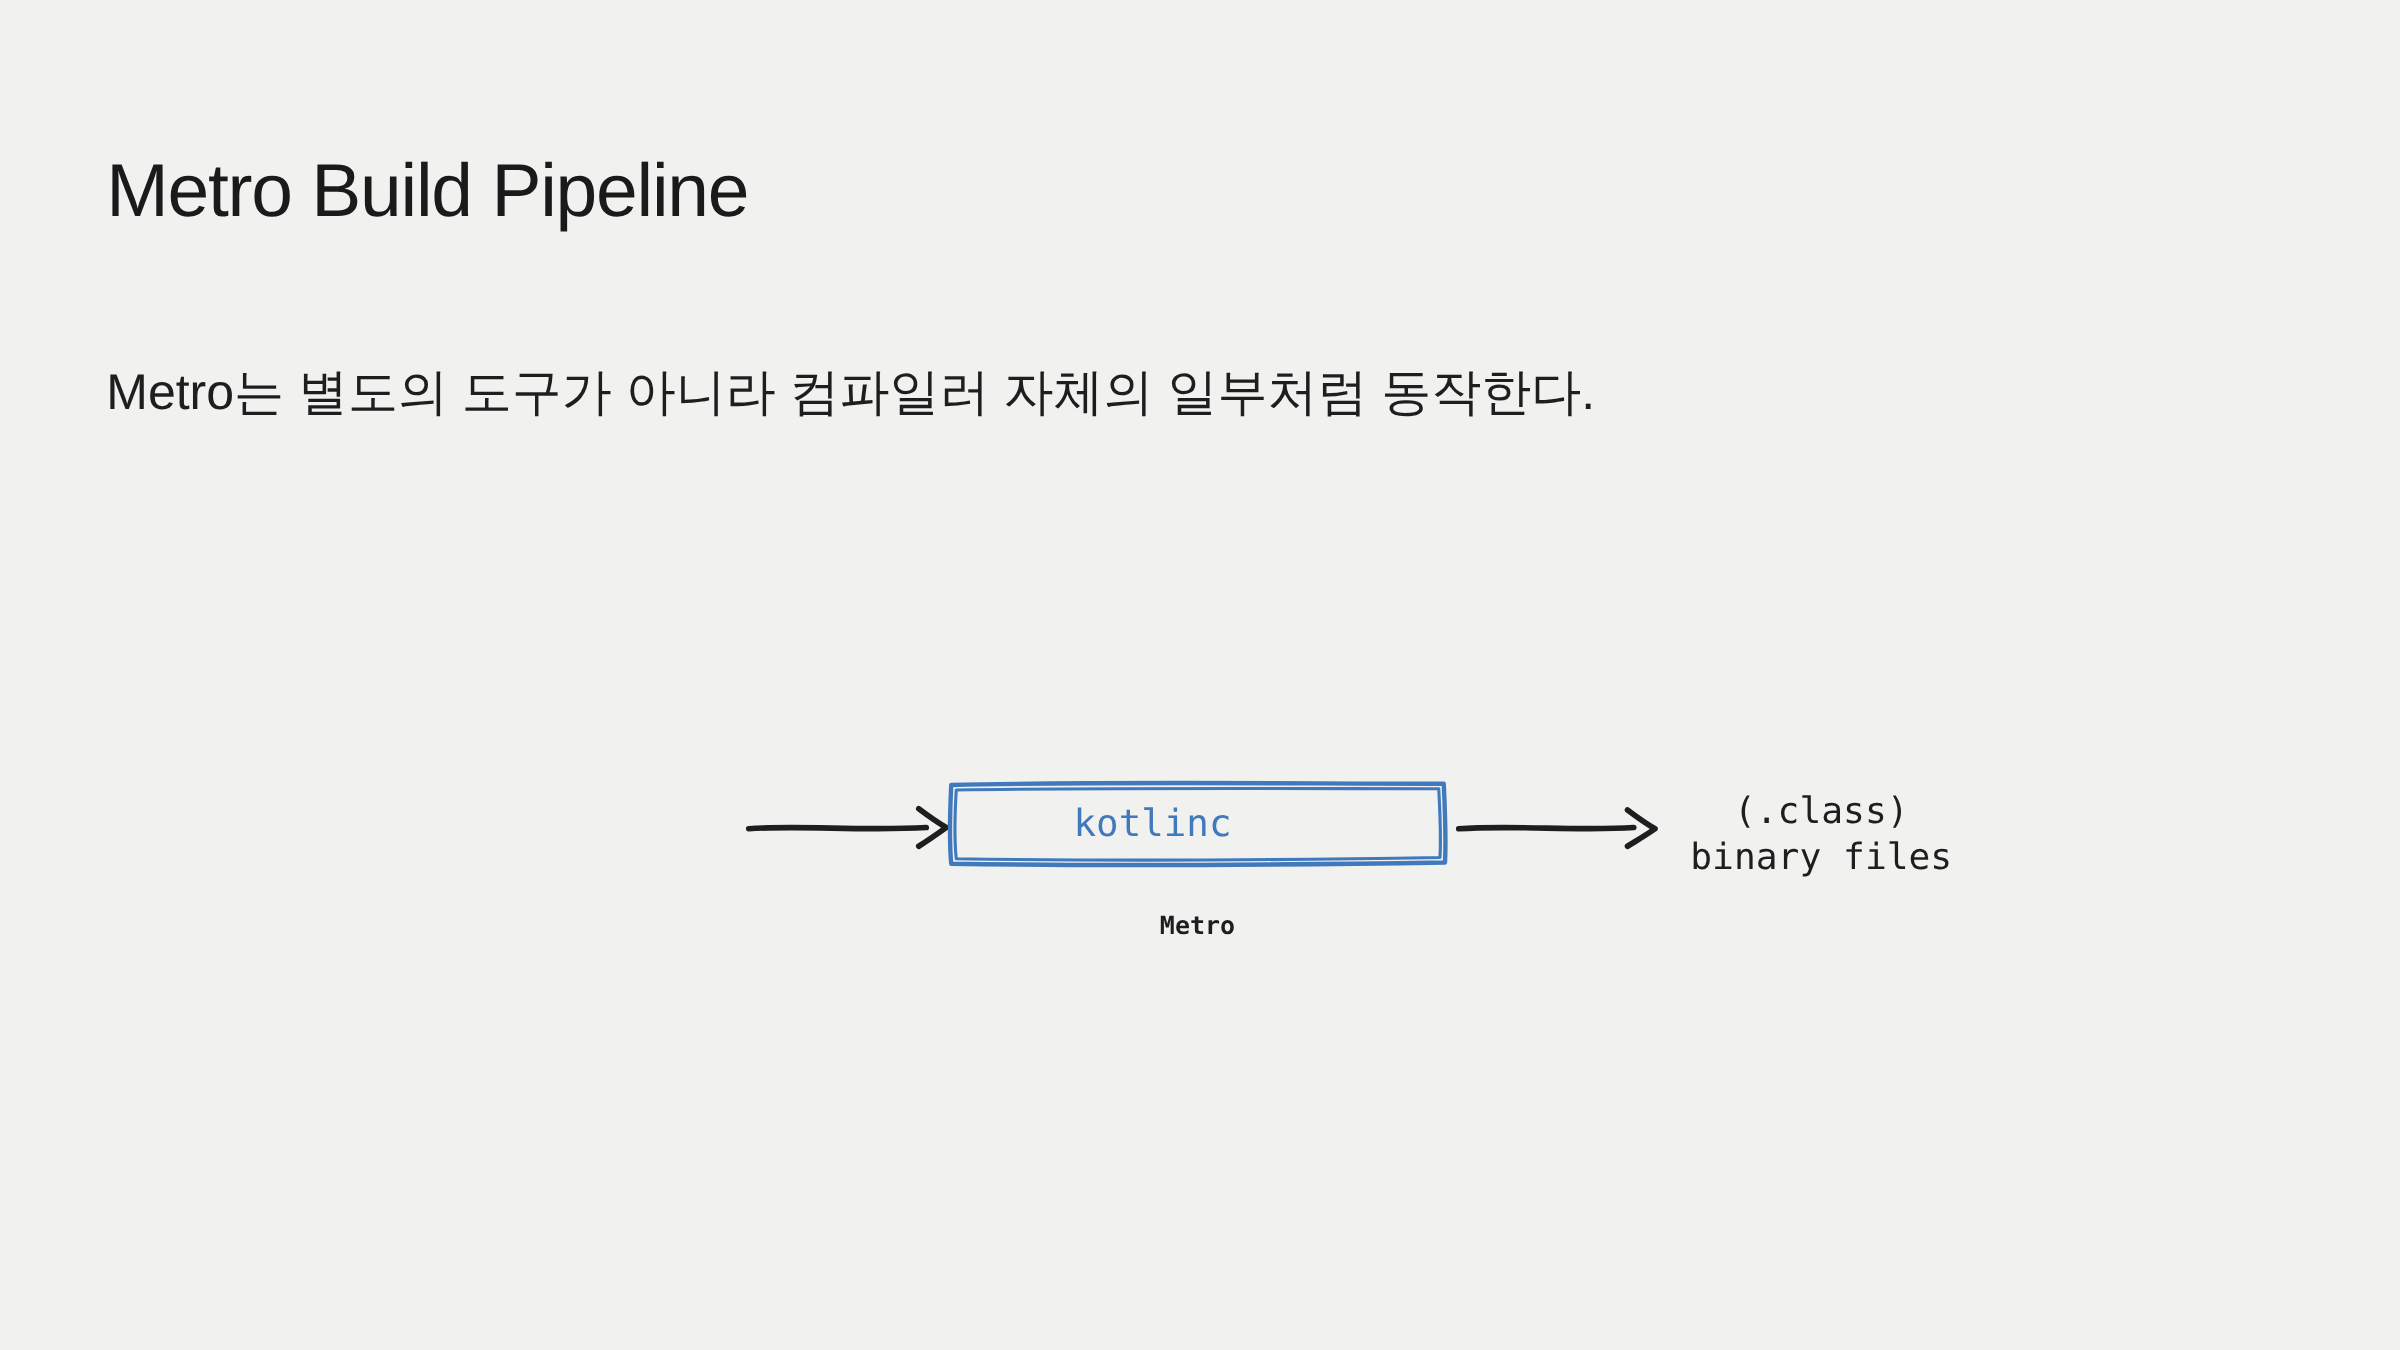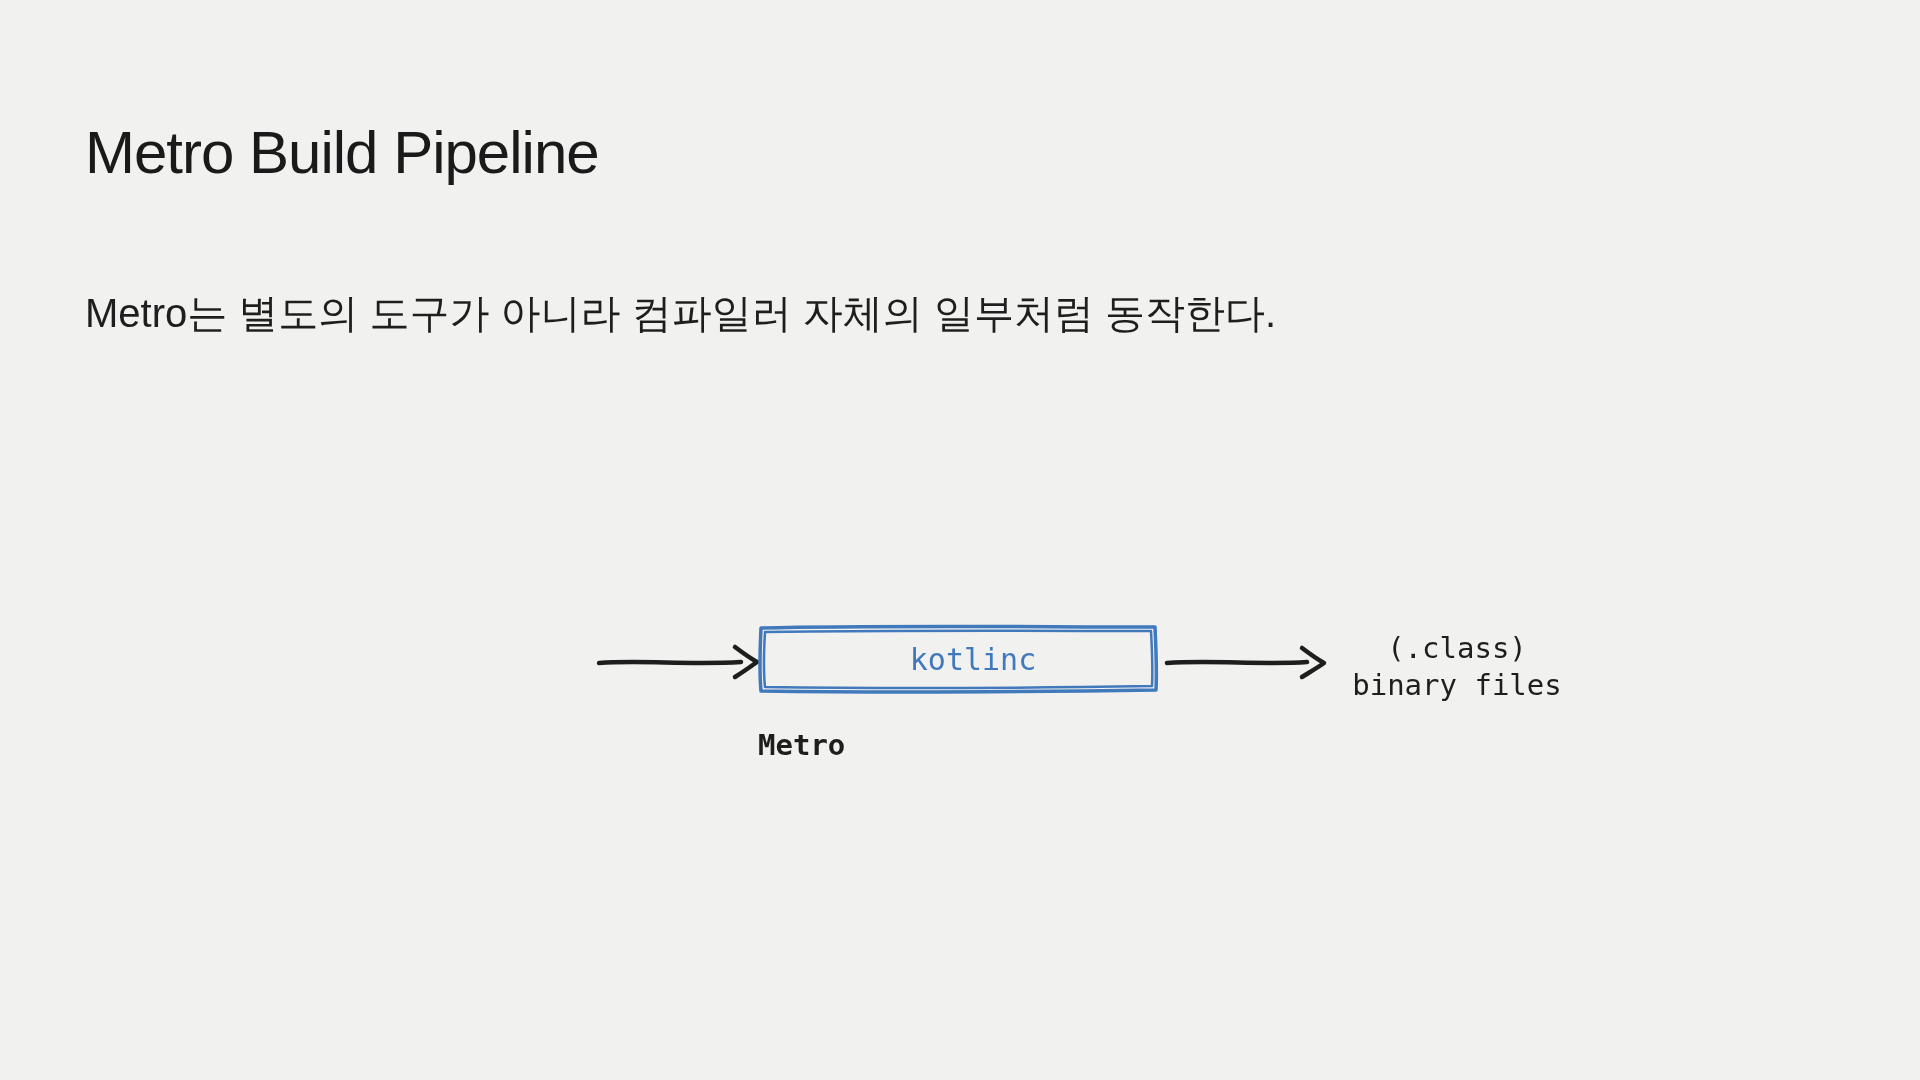--- a/index.html
+++ b/index.html
@@ -42,30 +42,30 @@
   .task-label{
     position:absolute;
     left:748px; top:558px; width:410px;
     text-align:center;
     font-size:29px;
     font-weight:700;
     color:var(--ink);
   }
   .node-label{
     position:absolute;
-    left:773px; top:625px; width:400px; height:68px;
+    left:722px; top:625px; width:400px; height:68px;
     display:flex; align-items:center; justify-content:center;
     font-size:30px;
     color:var(--accent_blue);
   }
   .plugin-label{
     position:absolute;
     left:758px; top:728px; width:400px;
-    text-align:left;
-    font-size:29px;
+    text-align:center;
+    font-size:20px;
     font-weight:700;
     color:var(--ink);
   }
   .io-label{
     position:absolute;
     top:630px; width:300px;
     text-align:center;
     font-size:29px;
     line-height:37px;
     color:var(--ink);

